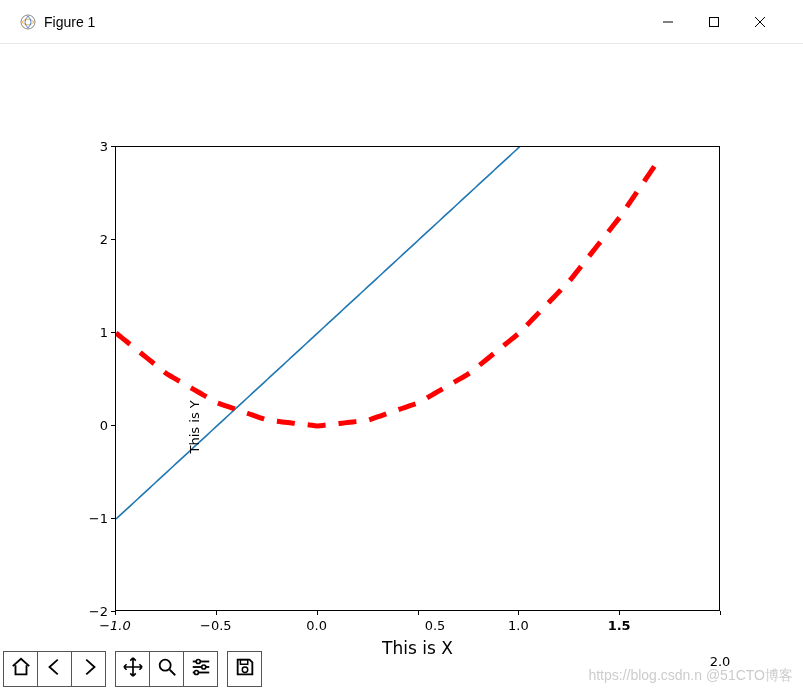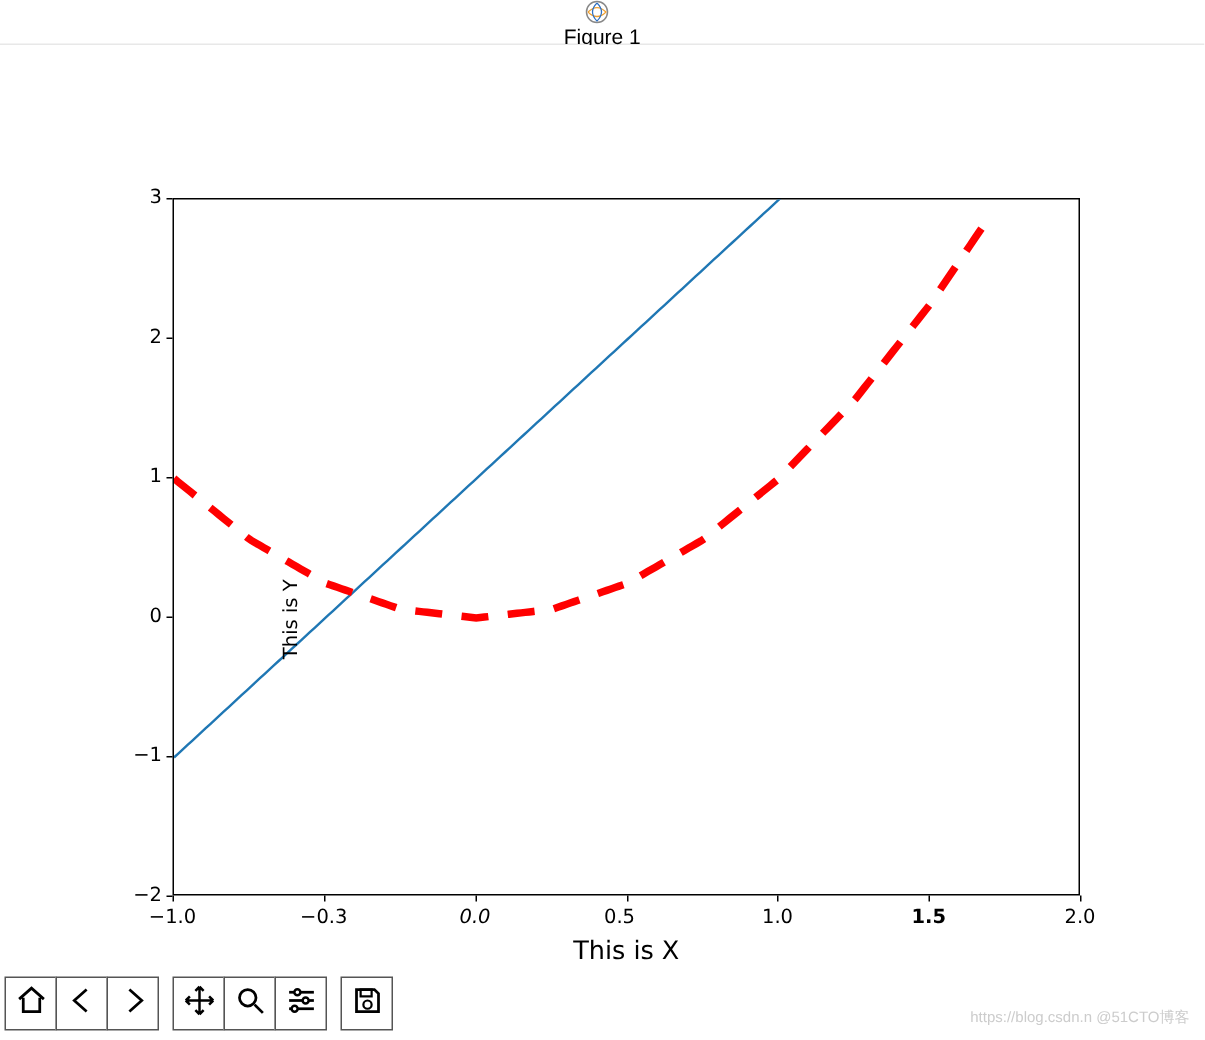--- a/index.html
+++ b/index.html
@@ -7,27 +7,26 @@
       font-family: "Segoe UI", Arial, sans-serif;
       background: #fff;
       width: 803px;
       height: 693px;
       overflow: hidden;
       position: relative;
     }
 
     
     .titlebar {
-      height: 30px;
-      display: flex;
-      align-items: center;
-      padding: 0 0;
+      height: 44px;
+      display: flex;
+      align-items: center;
+      padding: 0 20px;
       background: #fff;
       border-bottom: 1px solid #e8e8e8;
-      flex-direction: column;
     }
     .titlebar .app-icon {
       width: 16px; height: 16px;
       margin-right: 8px;
     }
     .titlebar .title {
       font-size: 14px;
       color: #000;
       flex: 1;
     }
@@ -121,21 +120,21 @@
     }
     .tb-sep {
       width: 10px;
     }
     .tb-btn svg { width: 22px; height: 22px; }
 
     .watermark {
       position: absolute;
       right: 10px;
       bottom: 8px;
-      font-size: 10px;
+      font-size: 14px;
       color: #ccc;
       pointer-events: none;
     }
   </style>
 </head>
 <body>
 
 <div class="titlebar">
   <span class="app-icon">
     <svg viewBox="0 0 16 16">
@@ -191,33 +190,33 @@
         <div class="tick-mark-y" style="top: 186px;"></div>
         <div class="ytick" style="top: 186px;">1</div>
         <div class="tick-mark-y" style="top: 93px;"></div>
         <div class="ytick" style="top: 93px;">2</div>
         <div class="tick-mark-y" style="top: 0px;"></div>
         <div class="ytick" style="top: 0px;">3</div>
       </div>
 
     <div id="xticks-host">
         <div class="tick-mark-x" style="left: 0px;"></div>
-        <div class="xtick" style="left: 0px;">−1.0</div>
+        <div class="xtick" style="left: 0px; font-style: italic;">−1.0</div>
         <div class="tick-mark-x" style="left: 100.833px;"></div>
-        <div class="xtick" style="left: 100.833px;">−0.3</div>
+        <div class="xtick" style="left: 100.833px;">−0.5</div>
         <div class="tick-mark-x" style="left: 201.667px;"></div>
-        <div class="xtick" style="left: 201.667px; font-style: italic;">0.0</div>
+        <div class="xtick" style="left: 201.667px;">0.0</div>
         <div class="tick-mark-x" style="left: 302.5px;"></div>
-        <div class="xtick" style="left: 298px;">0.5</div>
+        <div class="xtick" style="left: 320px;">0.5</div>
         <div class="tick-mark-x" style="left: 403.333px;"></div>
         <div class="xtick" style="left: 403.333px; text-align: right;">1.0</div>
         <div class="tick-mark-x" style="left: 504.167px;"></div>
         <div class="xtick" style="left: 504.167px; font-weight: bold;">1.5</div>
         <div class="tick-mark-x" style="left: 605px;"></div>
-        <div class="xtick" style="left: 605px;">2.0</div>
+        <div class="xtick" style="left: 605px; margin-top: 36px;">2.0</div>
       </div>
 
     <div class="ylabel">This is Y</div>
     <div class="xlabel">This is X</div>
   </div>
 </div>
 
 <div class="mpl-toolbar">
   <div class="tb-btn" title="Home">
     <span>

